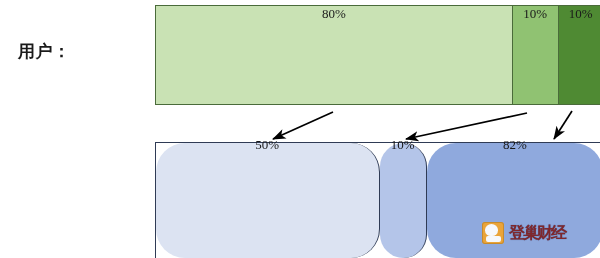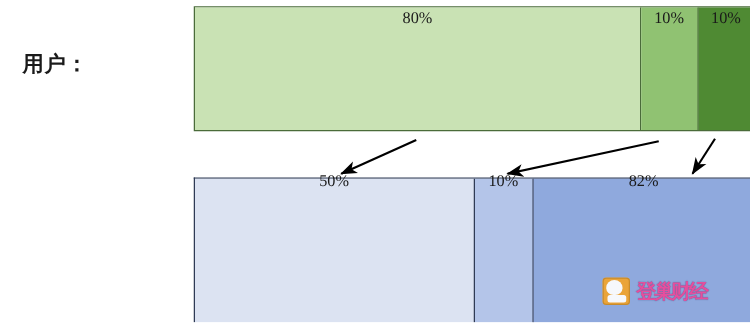--- a/index.html
+++ b/index.html
@@ -69,21 +69,21 @@
 
   
   #bar-token {
     left: 155px;
     top: 142px;
     width: 449px;
     height: 116px;
     border: 1px solid #2f3b55;
     border-bottom: none;
   }
-  #bar-token .seg { border-right: 1px solid #2f3b55; }
+  #bar-token .seg { border-right: 1px solid #2f3b55; border-radius: 29px; }
   #bar-token .seg:last-child { border-right: none; }
 
   
   #arrows {
     position: absolute;
     left: 0;
     top: 0;
     width: 600px;
     height: 258px;
     pointer-events: none;
@@ -124,21 +124,21 @@
     left: 4px;
     bottom: 2px;
     width: 15px;
     height: 6px;
     background: #ffffff;
     border-radius: 2px;
   }
   #wm-text {
     font-size: 16px;
     font-weight: bold;
-    color: #ec4899;
+    color: #7f1d1d;
     letter-spacing: -2px;
     text-shadow: 0 0 1px rgba(40,60,110,0.8);
     white-space: nowrap;
   }
 </style>
 </head>
 <body>
 
 <div id="stage">
 

